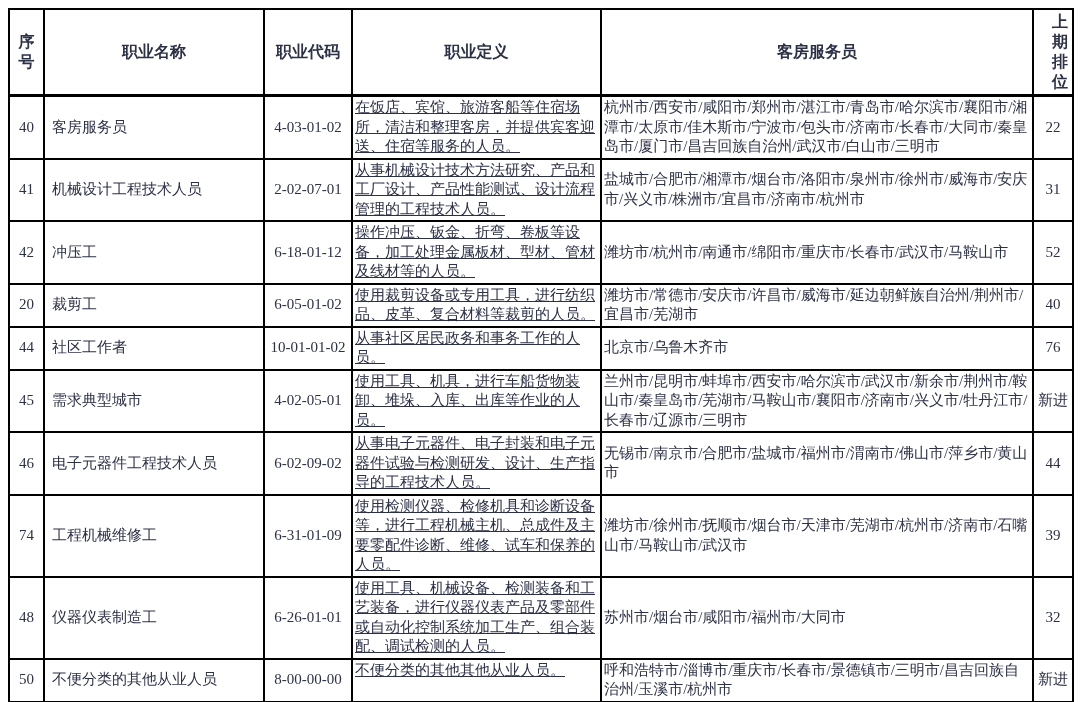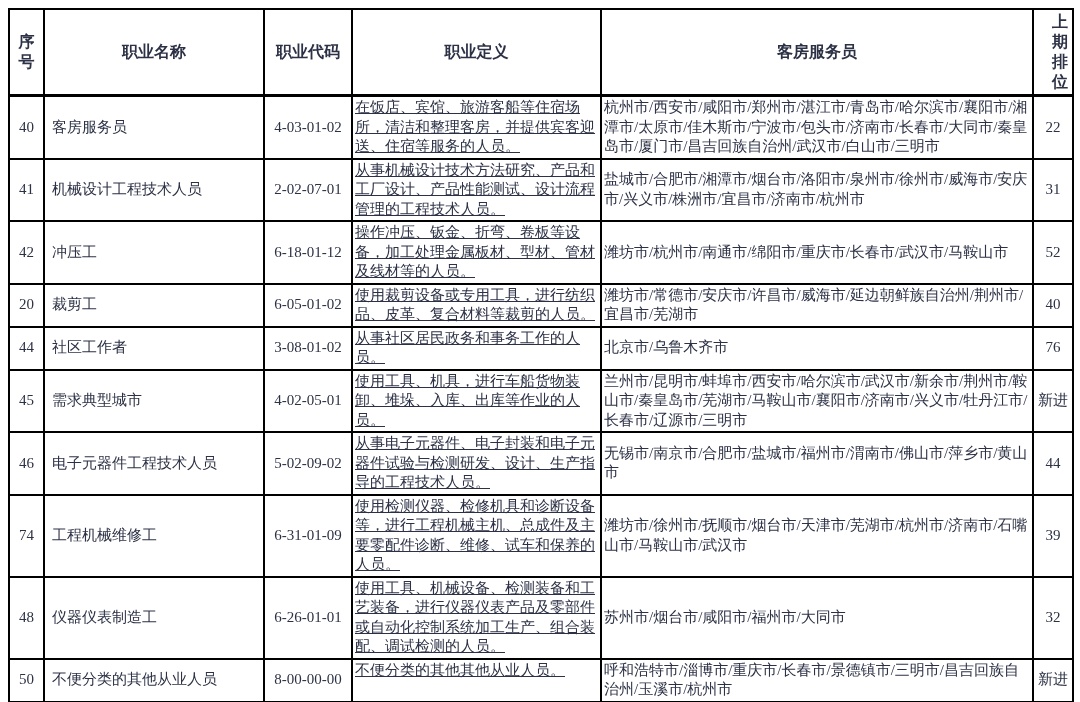--- a/index.html
+++ b/index.html
@@ -94,37 +94,37 @@
         <td class="col-index">20</td>
         <td class="col-name">裁剪工</td>
         <td class="col-code">6-05-01-02</td>
         <td class="col-definition">使用裁剪设备或专用工具，进行纺织品、皮革、复合材料等裁剪的人员。</td>
         <td class="col-cities">潍坊市/常德市/安庆市/许昌市/威海市/延边朝鲜族自治州/荆州市/宜昌市/芜湖市</td>
         <td class="col-rank">40</td>
       </tr>
       <tr>
         <td class="col-index">44</td>
         <td class="col-name">社区工作者</td>
-        <td class="col-code">3-08-01-02</td>
+        <td class="col-code">10-01-01-02</td>
         <td class="col-definition">从事社区居民政务和事务工作的人员。</td>
         <td class="col-cities">北京市/乌鲁木齐市</td>
         <td class="col-rank">76</td>
       </tr>
       <tr>
         <td class="col-index">45</td>
         <td class="col-name">需求典型城市</td>
         <td class="col-code">4-02-05-01</td>
         <td class="col-definition">使用工具、机具，进行车船货物装卸、堆垛、入库、出库等作业的人员。</td>
         <td class="col-cities">兰州市/昆明市/蚌埠市/西安市/哈尔滨市/武汉市/新余市/荆州市/鞍山市/秦皇岛市/芜湖市/马鞍山市/襄阳市/济南市/兴义市/牡丹江市/长春市/辽源市/三明市</td>
         <td class="col-rank">新进</td>
       </tr>
       <tr>
         <td class="col-index">46</td>
         <td class="col-name">电子元器件工程技术人员</td>
-        <td class="col-code">5-02-09-02</td>
+        <td class="col-code">6-02-09-02</td>
         <td class="col-definition">从事电子元器件、电子封装和电子元器件试验与检测研发、设计、生产指导的工程技术人员。</td>
         <td class="col-cities">无锡市/南京市/合肥市/盐城市/福州市/渭南市/佛山市/萍乡市/黄山市</td>
         <td class="col-rank">44</td>
       </tr>
       <tr>
         <td class="col-index">74</td>
         <td class="col-name">工程机械维修工</td>
         <td class="col-code">6-31-01-09</td>
         <td class="col-definition">使用检测仪器、检修机具和诊断设备等，进行工程机械主机、总成件及主要零配件诊断、维修、试车和保养的人员。</td>
         <td class="col-cities">潍坊市/徐州市/抚顺市/烟台市/天津市/芜湖市/杭州市/济南市/石嘴山市/马鞍山市/武汉市</td>

